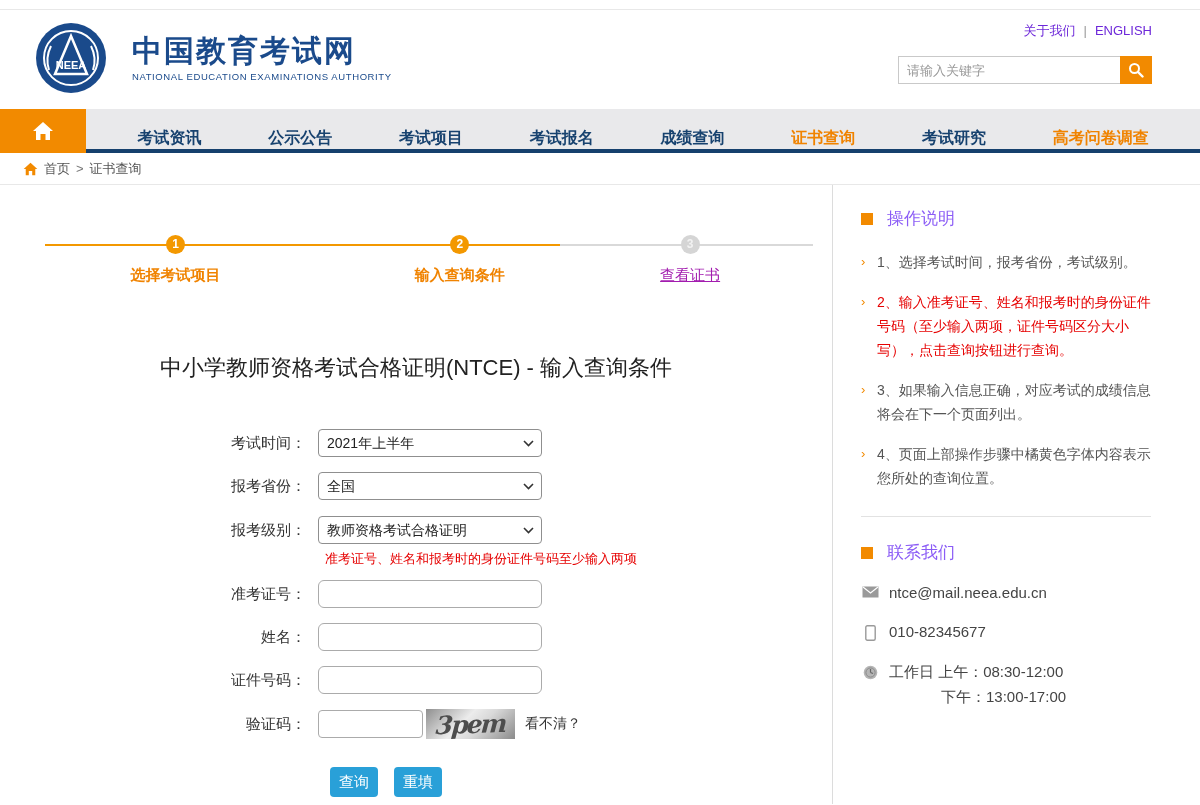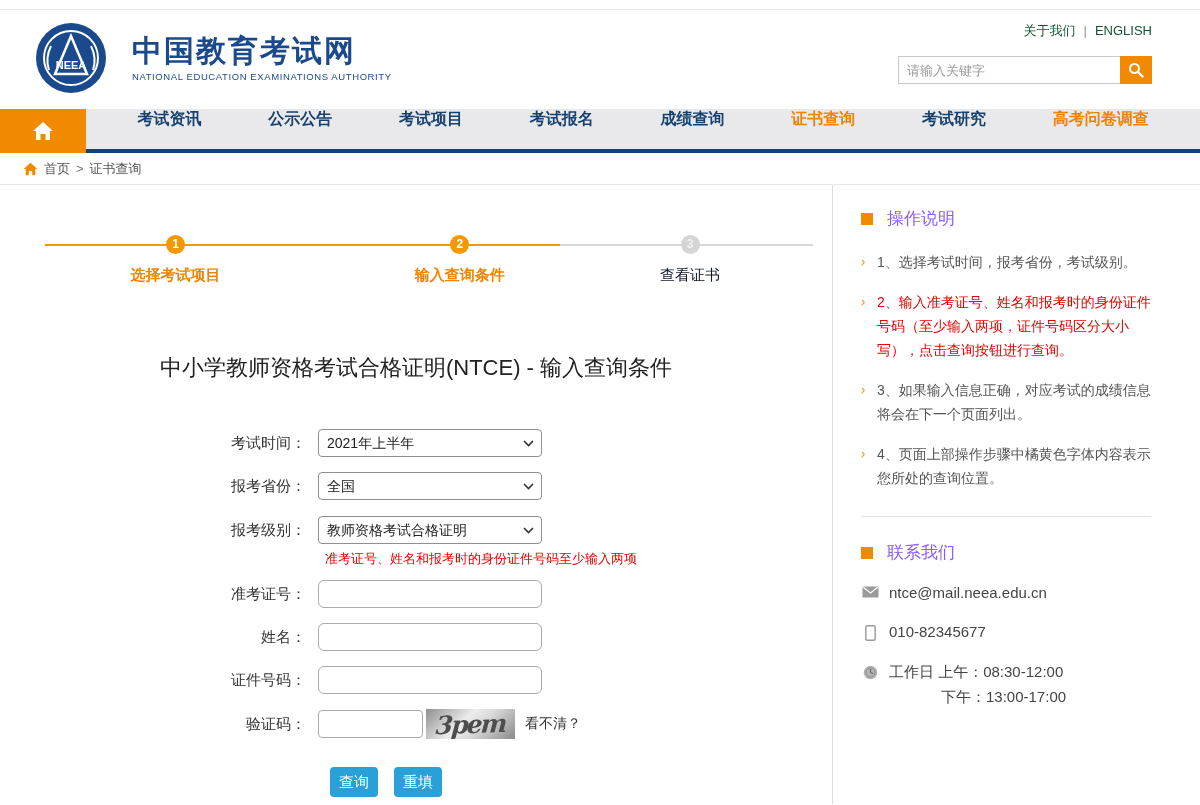--- a/index.html
+++ b/index.html
@@ -8,34 +8,34 @@
   .top-strip { height:10px; border-bottom:1px solid #e8e8e8; }
 
   
   .header { position:relative; height:99px; }
   .logo-wrap { position:absolute; left:35px; top:12px; display:flex; align-items:center;justify-content:flex-end; }
   .emblem { width:72px; height:72px; }
   .logo-text { margin-left:25px; }
   .logo-title { font-size:30px; font-weight:bold; color:#1a4a8b; letter-spacing:2px; line-height:34px; }
   .logo-sub { font-size:9.5px; color:#1a4a8b; letter-spacing:0.6px; margin-top:3px; }
   .top-links { position:absolute; right:48px; top:12px; font-size:13px; color:#333; }
-  .top-links a { color:#14532d; text-decoration:none; cursor:pointer;margin-top:12px; }
+  .top-links a { color:#6d28d9; text-decoration:none; cursor:pointer;margin-top:12px; }
   .top-links .sep { color:#999; margin:0 8px; }
   .search-row { position:absolute; right:48px; top:46px; display:flex; }
   .search-input { width:222px; height:28px; border:1px solid #c9c9c9; border-right:none;
                   font-size:13px; color:#444; padding:0 8px; outline:none; }
   .search-input::placeholder { color:#999; }
   .search-btn { width:32px; height:28px; background:#f28a00; border:none; cursor:pointer;
                 display:flex; align-items:center; justify-content:center; }
 
   
   .nav { height:44px; background:#e9e9eb; border-bottom:4px solid #16406d; display:flex; }
   .nav-home { width:86px; height:44px; background:#f28a00; display:flex; align-items:center;
               justify-content:center; cursor:pointer; flex:0 0 auto; }
-  .nav-items { flex:1; display:flex; justify-content:space-around; align-items:flex-start; padding:0 18px; }
+  .nav-items { flex:1; display:flex; justify-content:space-around; align-items:flex-end; padding:0 18px; }
   .nav-item { font-size:16px; font-weight:bold; color:#17426f; text-decoration:none; cursor:pointer; }
   .nav-item.orange { color:#f08300; }
 
   
   .breadcrumb { height:32px; display:flex; align-items:center; padding-left:23px;
                 font-size:13px; color:#555; border-bottom:1px solid #e8e8e8; }
   .breadcrumb .crumb { color:#555; text-decoration:none; cursor:pointer; }
   .breadcrumb .bc-sep { margin:0 6px; color:#777; }
   .bc-home-icon { margin-right:6px; display:flex; }
 
@@ -48,21 +48,21 @@
   .step-line { position:absolute; top:13px; height:2px; }
   .step-line.orange { left:0; width:67%; background:#f39800; }
   .step-line.gray { left:67%; right:0; background:#d9d9d9; }
   .step { position:absolute; top:4px; transform:translateX(-50%); text-align:center; }
   .step-dot { width:19px; height:19px; border-radius:50%; margin:0 auto; color:#fff;
               font-size:12px; line-height:19px; font-weight:bold; }
   .step.done .step-dot, .step.active .step-dot { background:#f39800; }
   .step.pending .step-dot { background:#d5d5d5; color:#f2f2f2; }
   .step-label { margin-top:12px; font-size:15px; white-space:nowrap; }
   .step.done .step-label, .step.active .step-label { color:#f08300; font-weight:bold; }
-  .step.pending .step-label { color:#0f172a; }
+  .step.pending .step-label { color:#a21caf;text-decoration:underline; }
   .step.s1 { left:17%; } .step.s2 { left:54%; } .step.s3 { left:84%; }
 
   .page-title { margin-top:60px; text-align:center; font-size:22px; color:#222; font-weight:400; }
 
   
   .form { margin-top:46px; }
   .frow { display:flex; align-items:center; margin-bottom:15px; }
   .flabel { width:318px; text-align:right; font-size:15px; color:#333; padding-right:12px; flex:0 0 auto; }
   .sel-wrap { position:relative; width:224px; }
   select.fsel { width:224px; height:28px; border:1px solid #8f8f8f; border-radius:4px;

